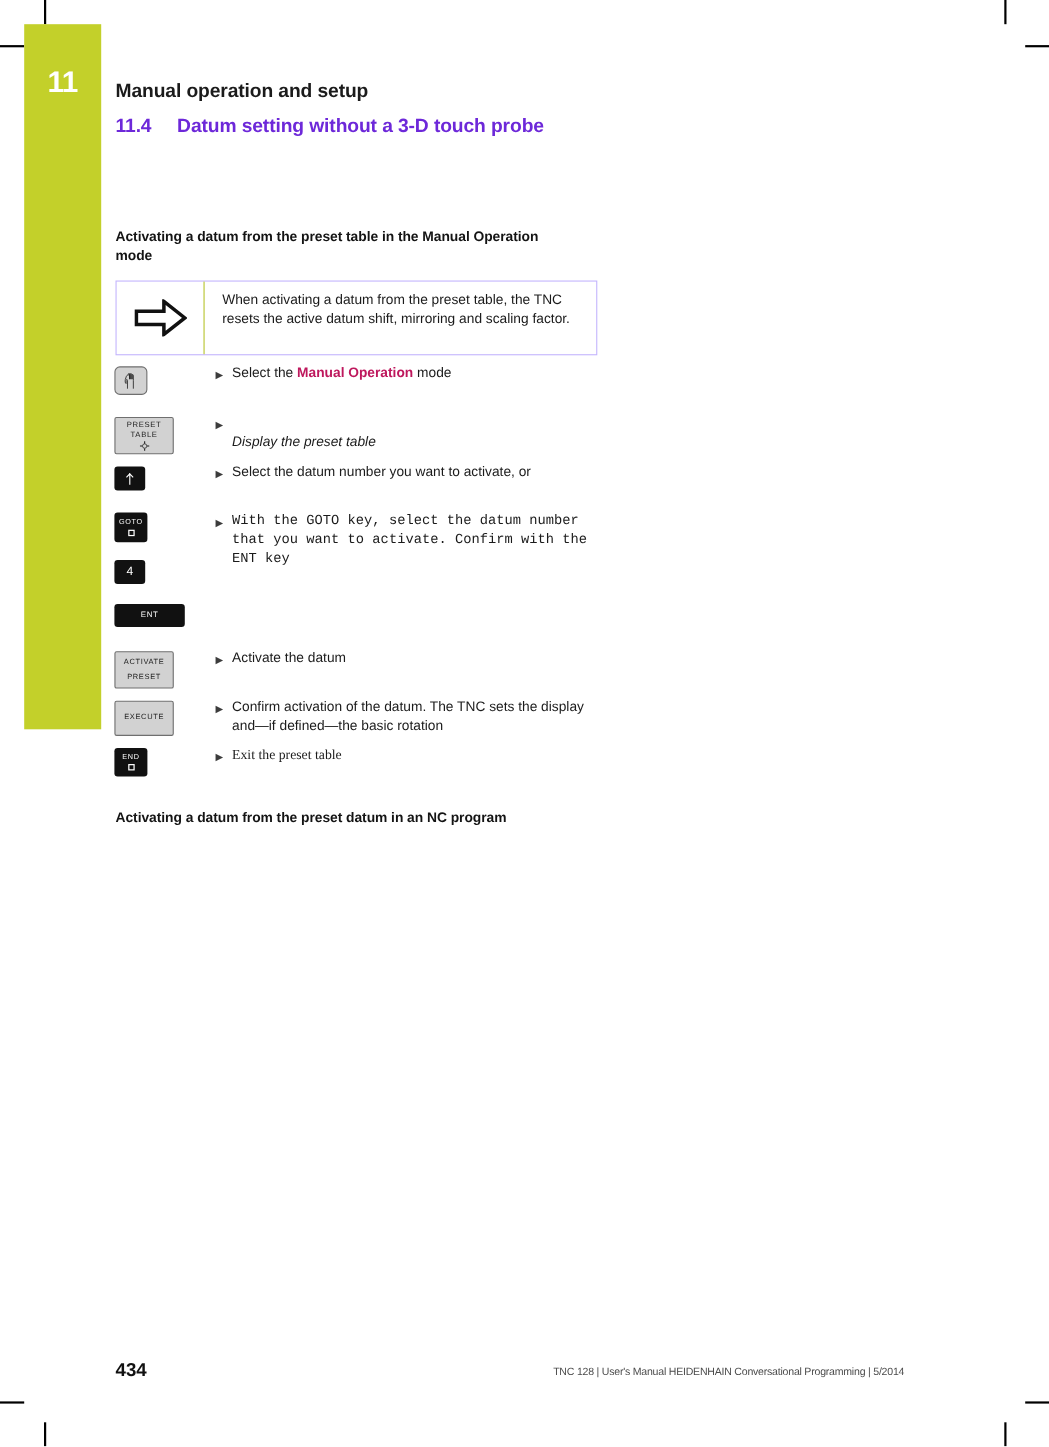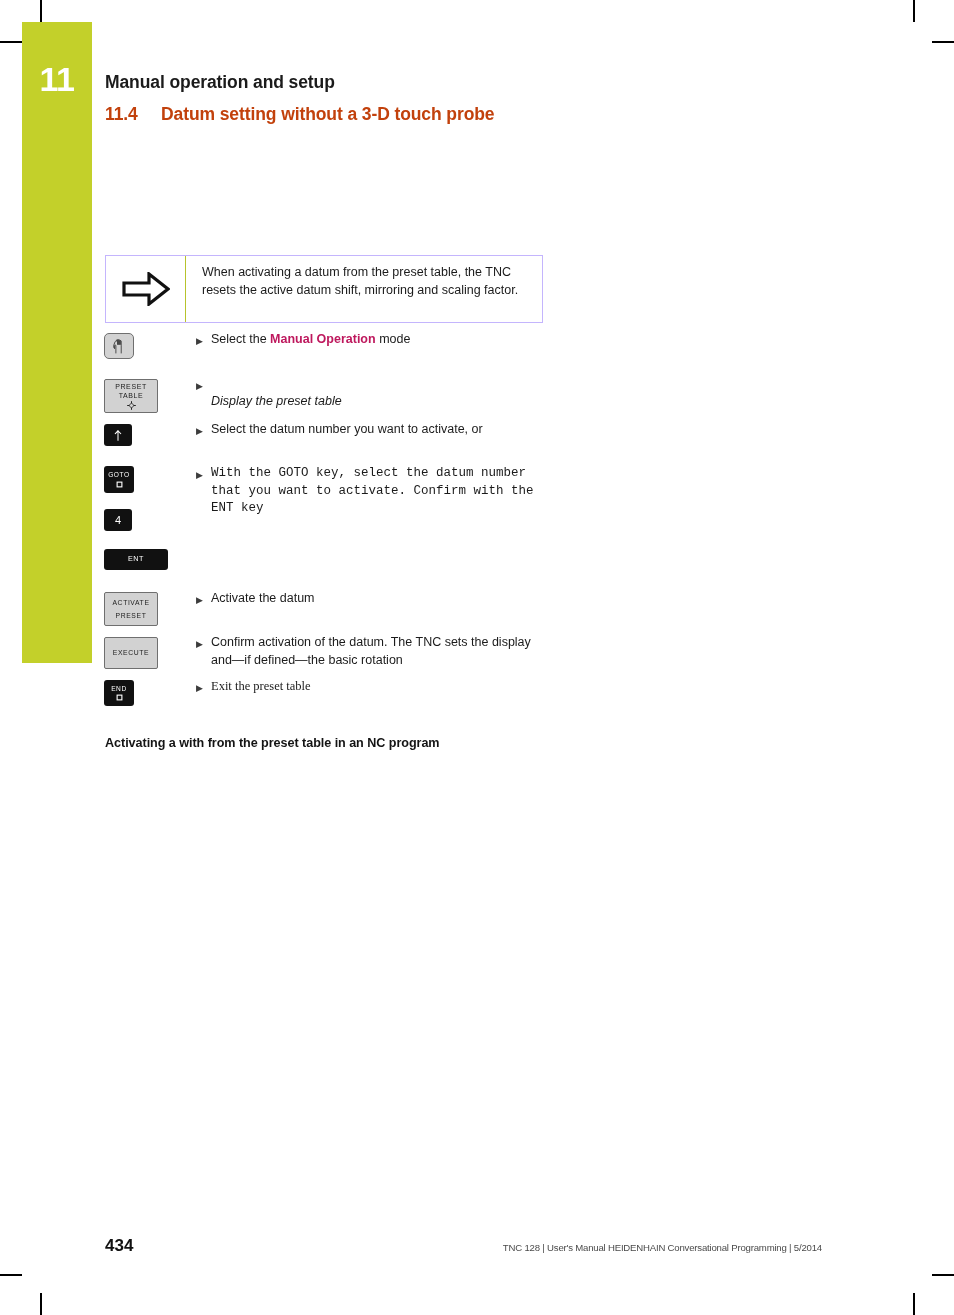--- a/index.html
+++ b/index.html
@@ -43,21 +43,21 @@
     width: 70px;
     height: 641px;
     background: #c3d02a;
   }
   .chapter-number {
     position: absolute;
     left: 22px;
     top: 60px;
     width: 70px;
     text-align: center;
-    font-size: 34px;
+    font-size: 27px;
     font-weight: bold;
     color: #ffffff;
     letter-spacing: -0.5px;
   }
 
   
   .head-title {
     position: absolute;
     left: 105px;
     top: 72px;
@@ -66,21 +66,21 @@
     color: #1b1b1b;
     letter-spacing: -0.1px;
     text-align: right;
   }
   .head-section {
     position: absolute;
     left: 105px;
     top: 104px;
     font-size: 17.5px;
     font-weight: bold;
-    color: #c2410c;
+    color: #6d28d9;
     letter-spacing: -0.1px;
   }
   .head-section .num {
     display: inline-block;
     width: 56px;
   }
 
   
   .sub-heading {
     position: absolute;
@@ -231,20 +231,21 @@
   <div class="crop crop-br-h"></div>
 
   <div class="chapter-tab"></div>
   <div class="chapter-number">11</div>
 
   <div class="head-title">Manual operation and setup</div>
   <div class="head-section">
     <span class="num">11.4</span><span>Datum setting without a 3-D touch probe</span>
   </div>
 
+  <div class="sub-heading sub-heading-1">Activating a datum from the preset table in the Manual Operation mode</div>
 
   <div class="note-box">
     <div class="note-divider"></div>
     <div class="note-icon">
       <svg viewBox="0 0 48 34" width="48" height="34" aria-hidden="true">
         <path d="M2,11 L27,11 L27,2 L46,17 L27,32 L27,23 L2,23 Z" fill="#ffffff" stroke="#111111" stroke-width="3.2" stroke-linejoin="miter"></path>
       </svg>
     </div>
     <div class="note-text">When activating a datum from the preset table, the TNC resets the active datum shift, mirroring and scaling factor.</div>
   </div>
@@ -333,18 +334,18 @@
     <div class="key dark" style="left:104px; top:680px; width:30px; height:26px; font-size:6.6px;">
       <span>END</span>
       <svg viewBox="0 0 10 10" width="7" height="7" style="margin-top:1.5px;" aria-hidden="true">
         <rect x="1.6" y="1.6" width="6.8" height="6.8" fill="none" stroke="#ffffff" stroke-width="1.6"></rect>
       </svg>
     </div>
     <div class="bullet" style="left:196px; top:684px;">▶</div>
     <div class="step-text" style="left:211px; top:678px; width:330px;font-family:Liberation Serif, serif;">Exit the preset table</div>
   </div>
 
-  <div class="tail-heading">Activating a with from the preset table in an NC program</div>
+  <div class="tail-heading">Activating a datum from the preset datum in an NC program</div>
 
   <div class="page-number">434</div>
   <div class="footer-note">TNC 128 | User's Manual HEIDENHAIN Conversational Programming | 5/2014</div>
 
 </div>
 
 </body></html>

